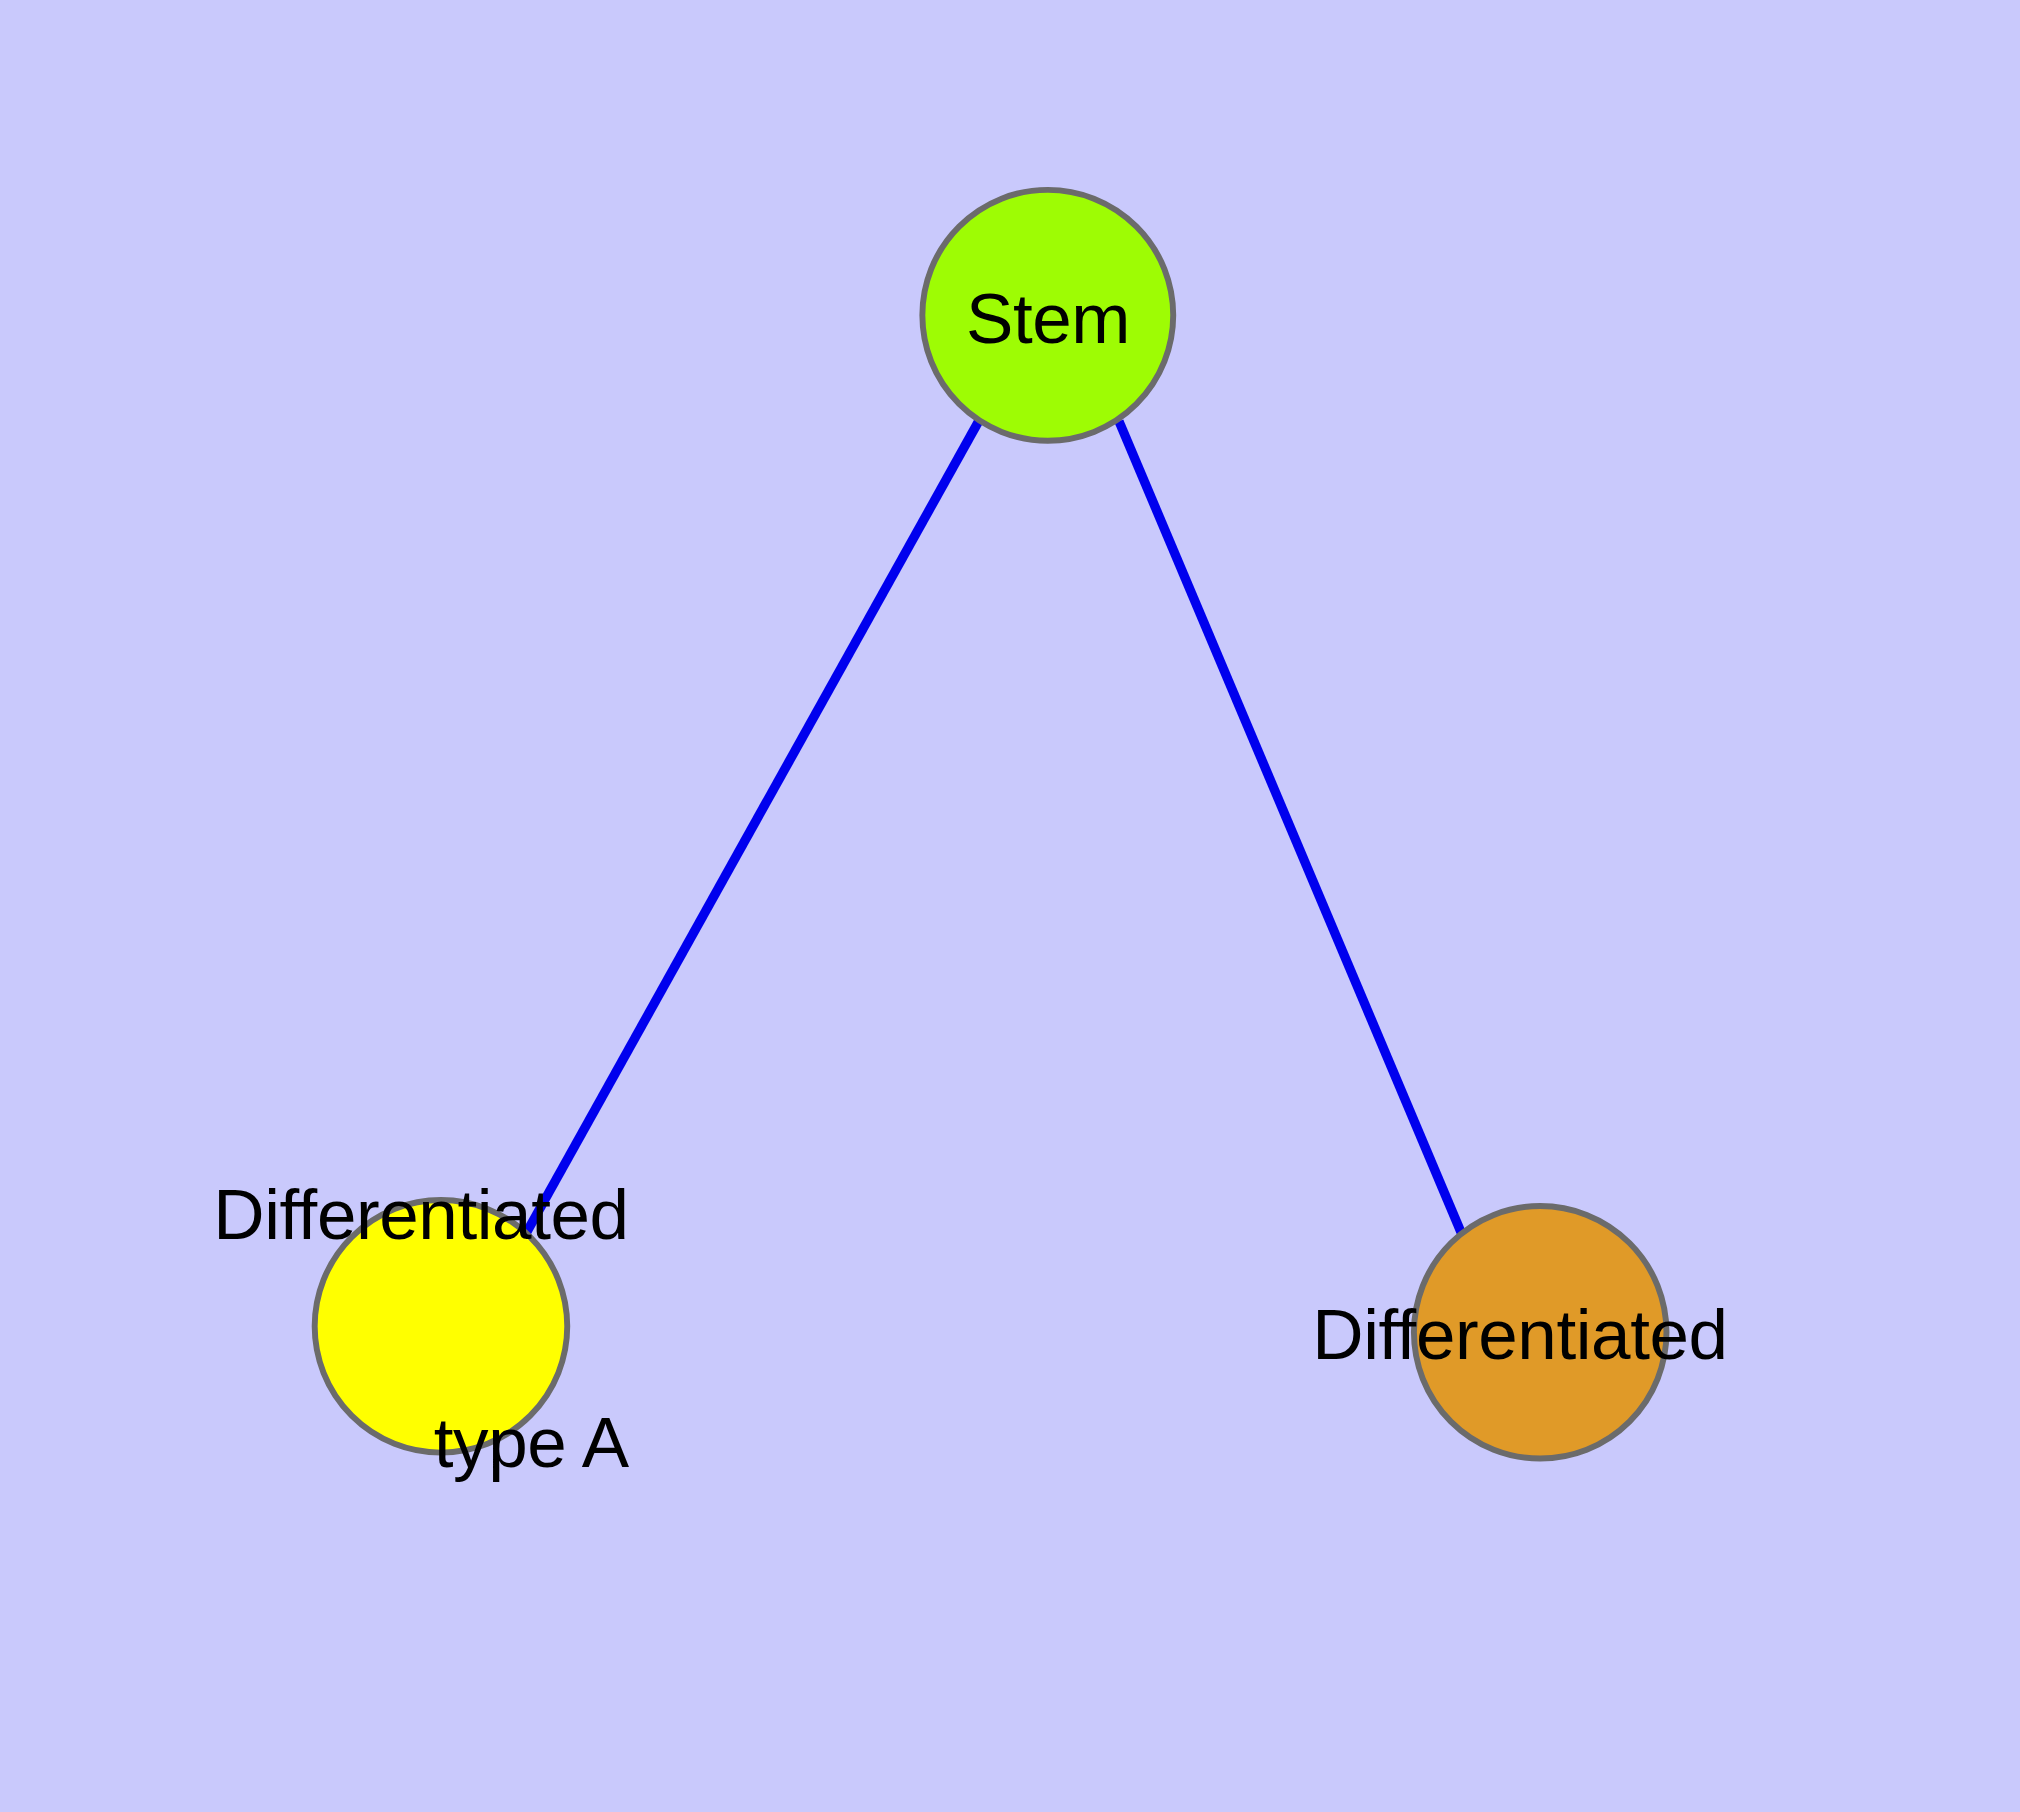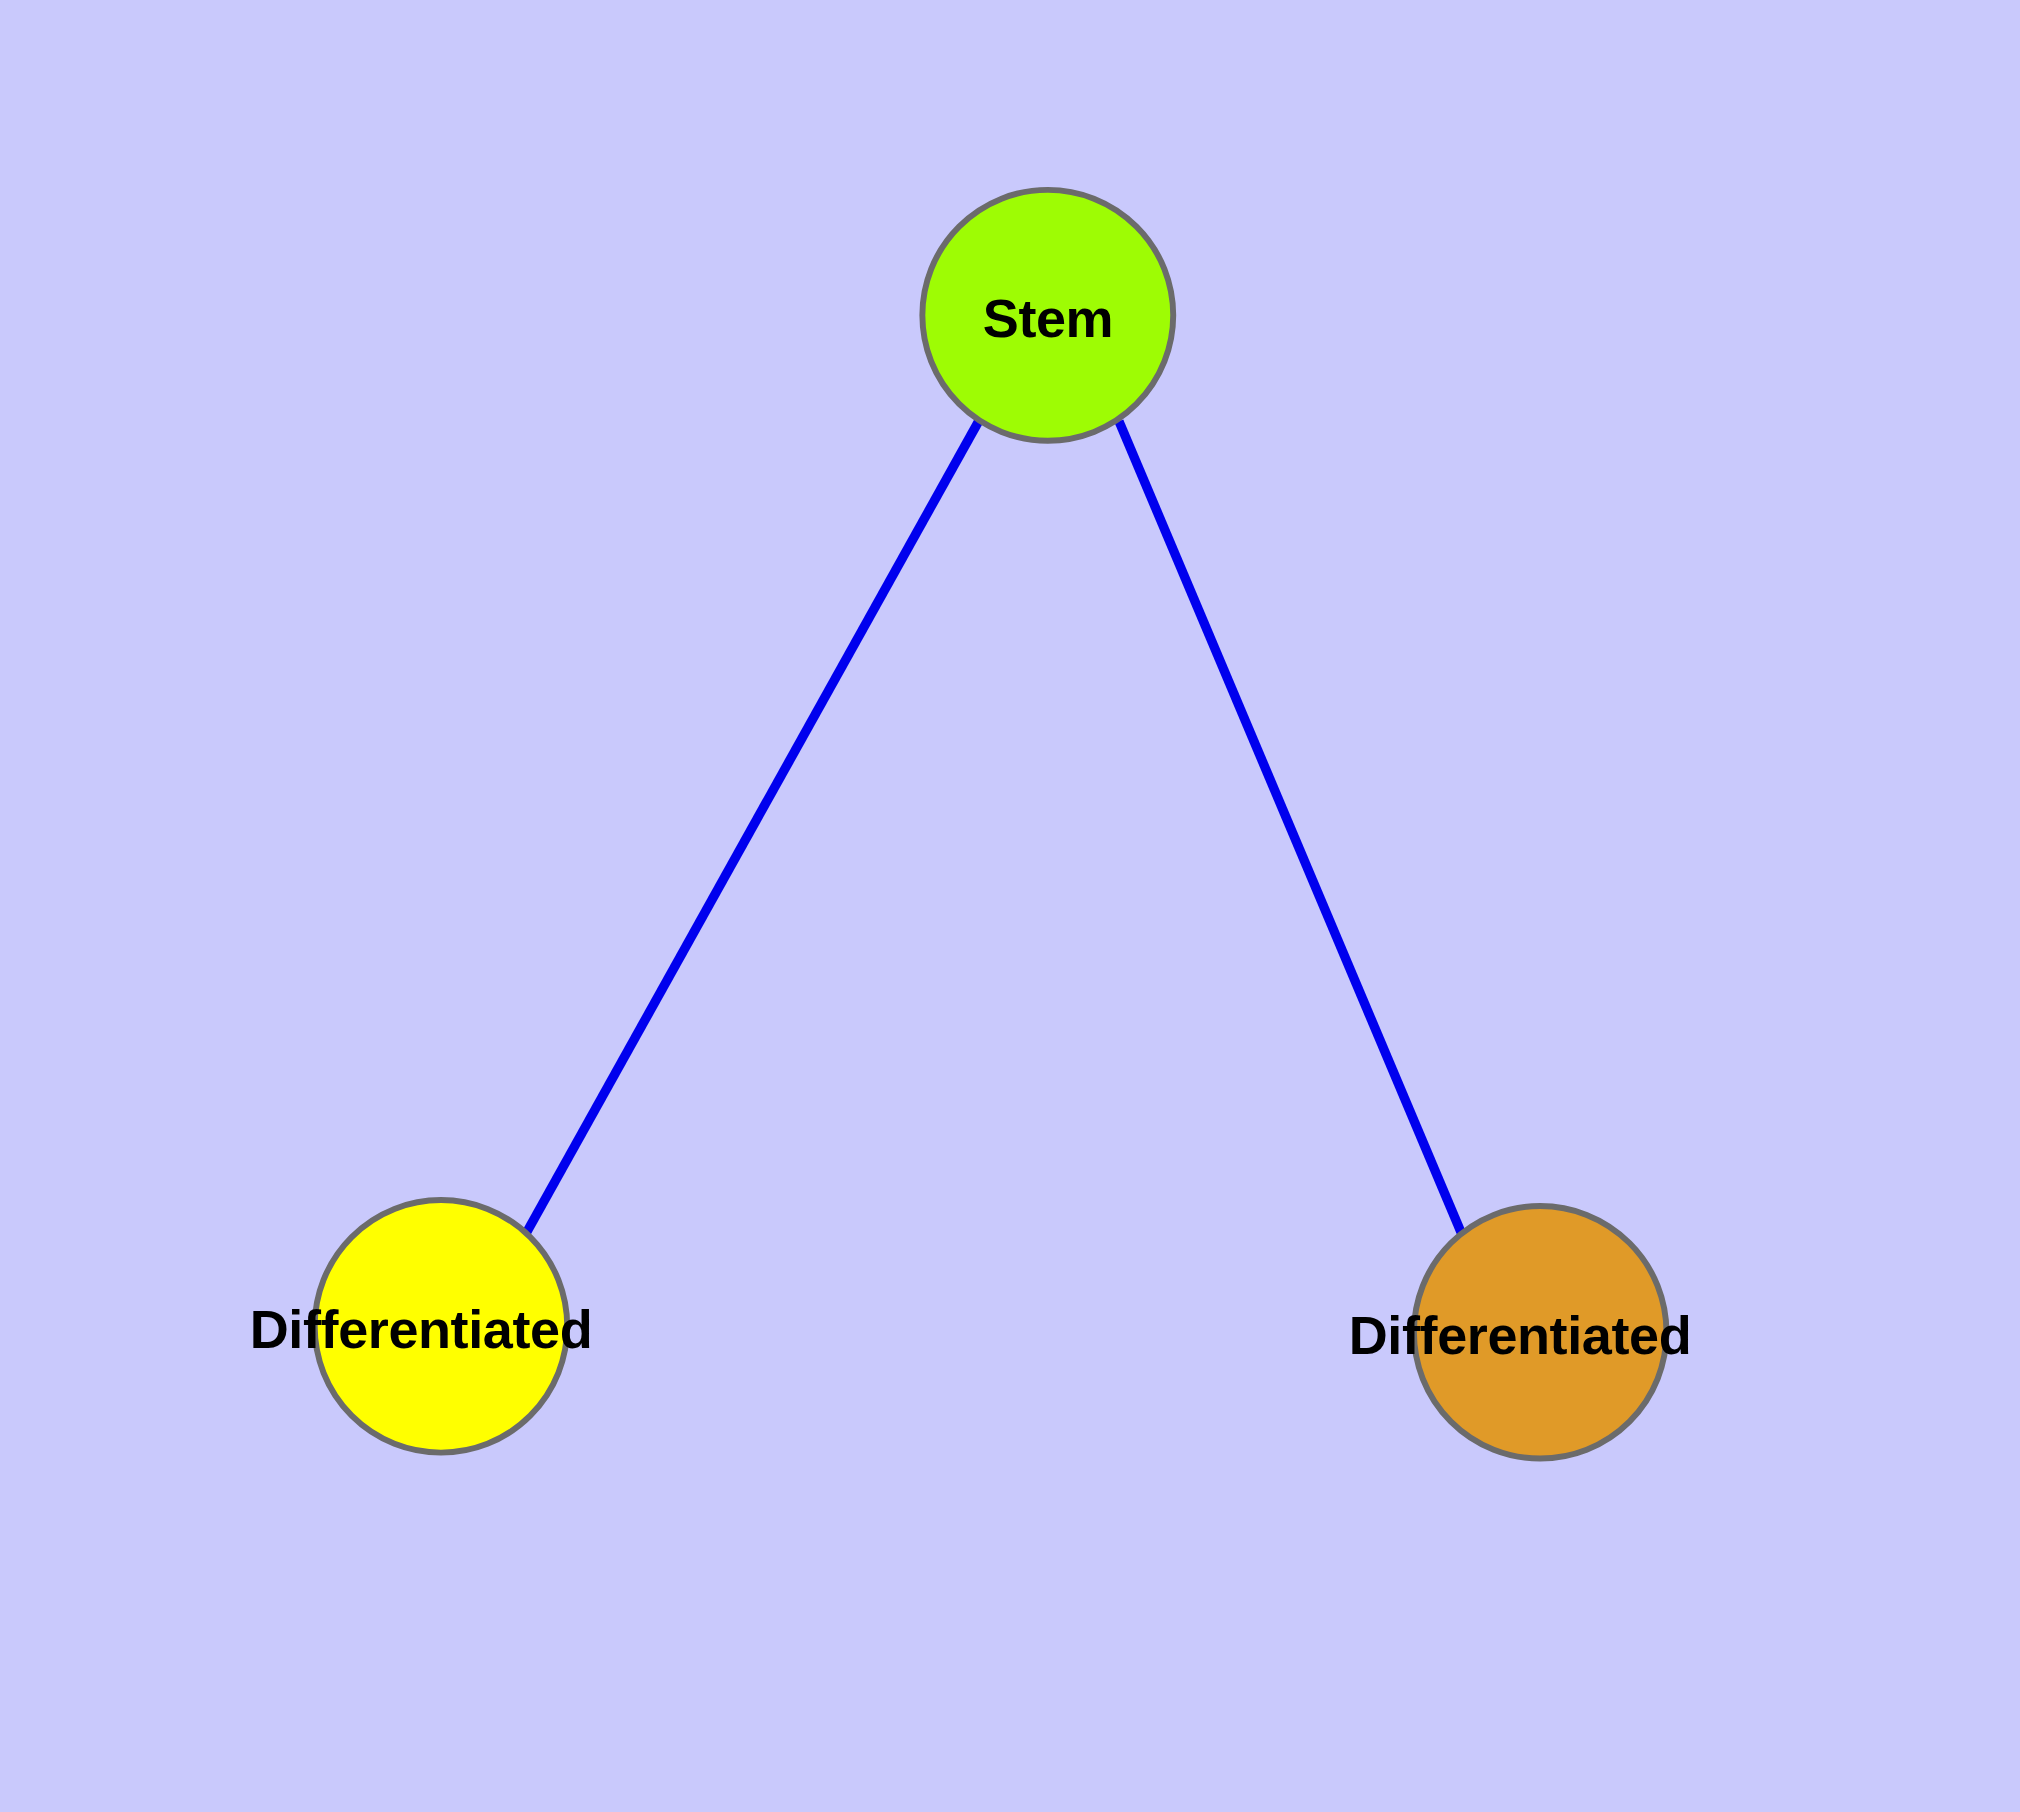--- a/index.html
+++ b/index.html
@@ -23,22 +23,22 @@
     left: 0;
     top: 0;
     width: 2021px;
     height: 1812px;
     display: block;
   }
   .node-label {
     position: absolute;
     color: #000000;
     font-family: "Liberation Sans", sans-serif;
-    font-weight: bold;
-    font-size: 54px;
+    font-weight: normal;
+    font-size: 71px;
     line-height: 1.07;
     text-align: right;
     white-space: pre;
     letter-spacing: -0.4px;
     transform: translate(-50%, -50%);
     pointer-events: none;
   }
 </style>
 </head>
 <body>
@@ -56,20 +56,21 @@
       <circle cx="1236" cy="372" r="148" fill="#9efc04" stroke="#6b6b6b" stroke-width="7"></circle>
       <circle cx="520" cy="1565" r="149" fill="#ffff00" stroke="#6b6b6b" stroke-width="7"></circle>
       <circle cx="1817" cy="1572" r="149" fill="#e09a28" stroke="#6b6b6b" stroke-width="7"></circle>
     </g>
   </svg>
 
   <div class="node-label" style="left:1048px; top:319px;">Stem</div>
 
   <div class="node-label" style="left:421px; top:1329px;">
     <div>Differentiated</div>
+    <div>type A</div>
   </div>
 
   <div class="node-label" style="left:1520px; top:1335px;">
     <div>Differentiated</div>
   </div>
 
 </div>
 
 
 </body></html>

